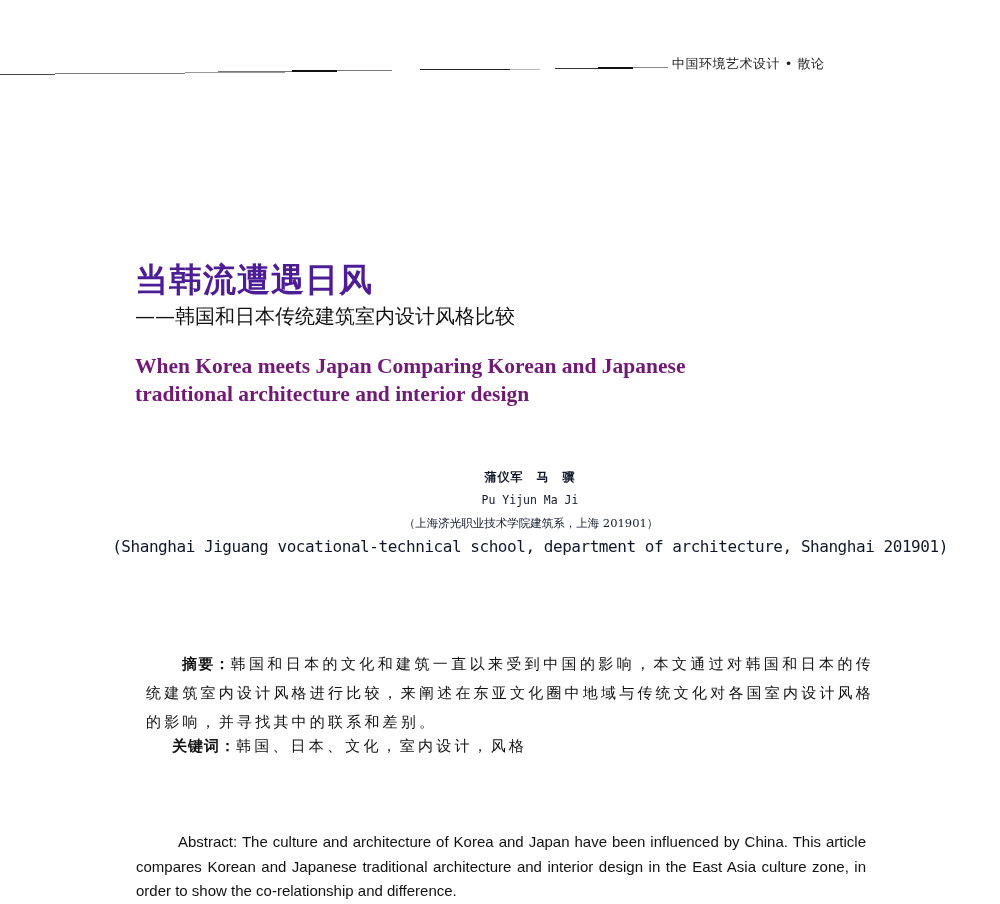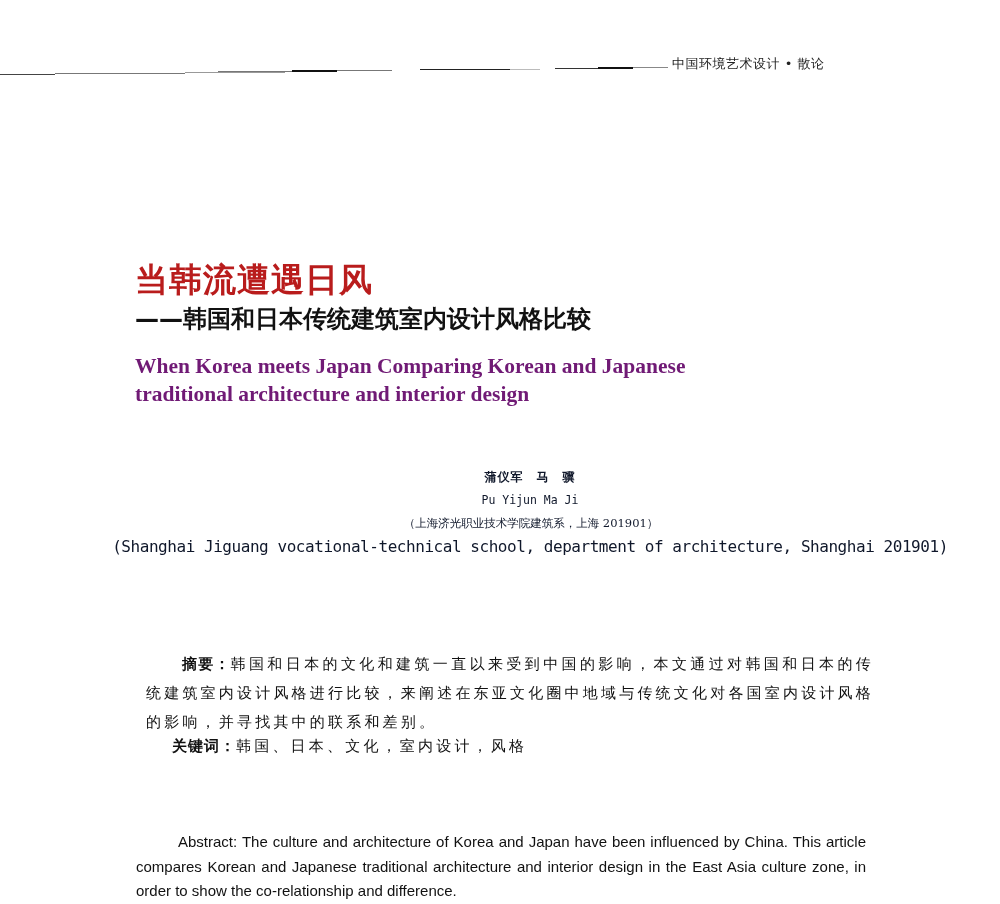--- a/index.html
+++ b/index.html
@@ -43,32 +43,31 @@
 
     
     .title-cn {
       position: absolute;
       left: 135px;
       top: 258px;
       font-family: "DejaVu Serif", serif;
       font-weight: bold;
       font-size: 33px;
       letter-spacing: 1px;
-      color: #b91c1c;
+      color: #4c1d95;
       white-space: nowrap;
     }
     .subtitle-cn {
       position: absolute;
       left: 135px;
       top: 303px;
       font-family: "DejaVu Sans", sans-serif;
-      font-size: 24px;
+      font-size: 20px;
       color: #111;
       white-space: nowrap;
-      font-weight: bold;
     }
     .title-en {
       position: absolute;
       left: 135px;
       top: 352px;
       width: 640px;
       font-family: "Liberation Serif", serif;
       font-weight: bold;
       font-size: 21.5px;
       line-height: 28px;

